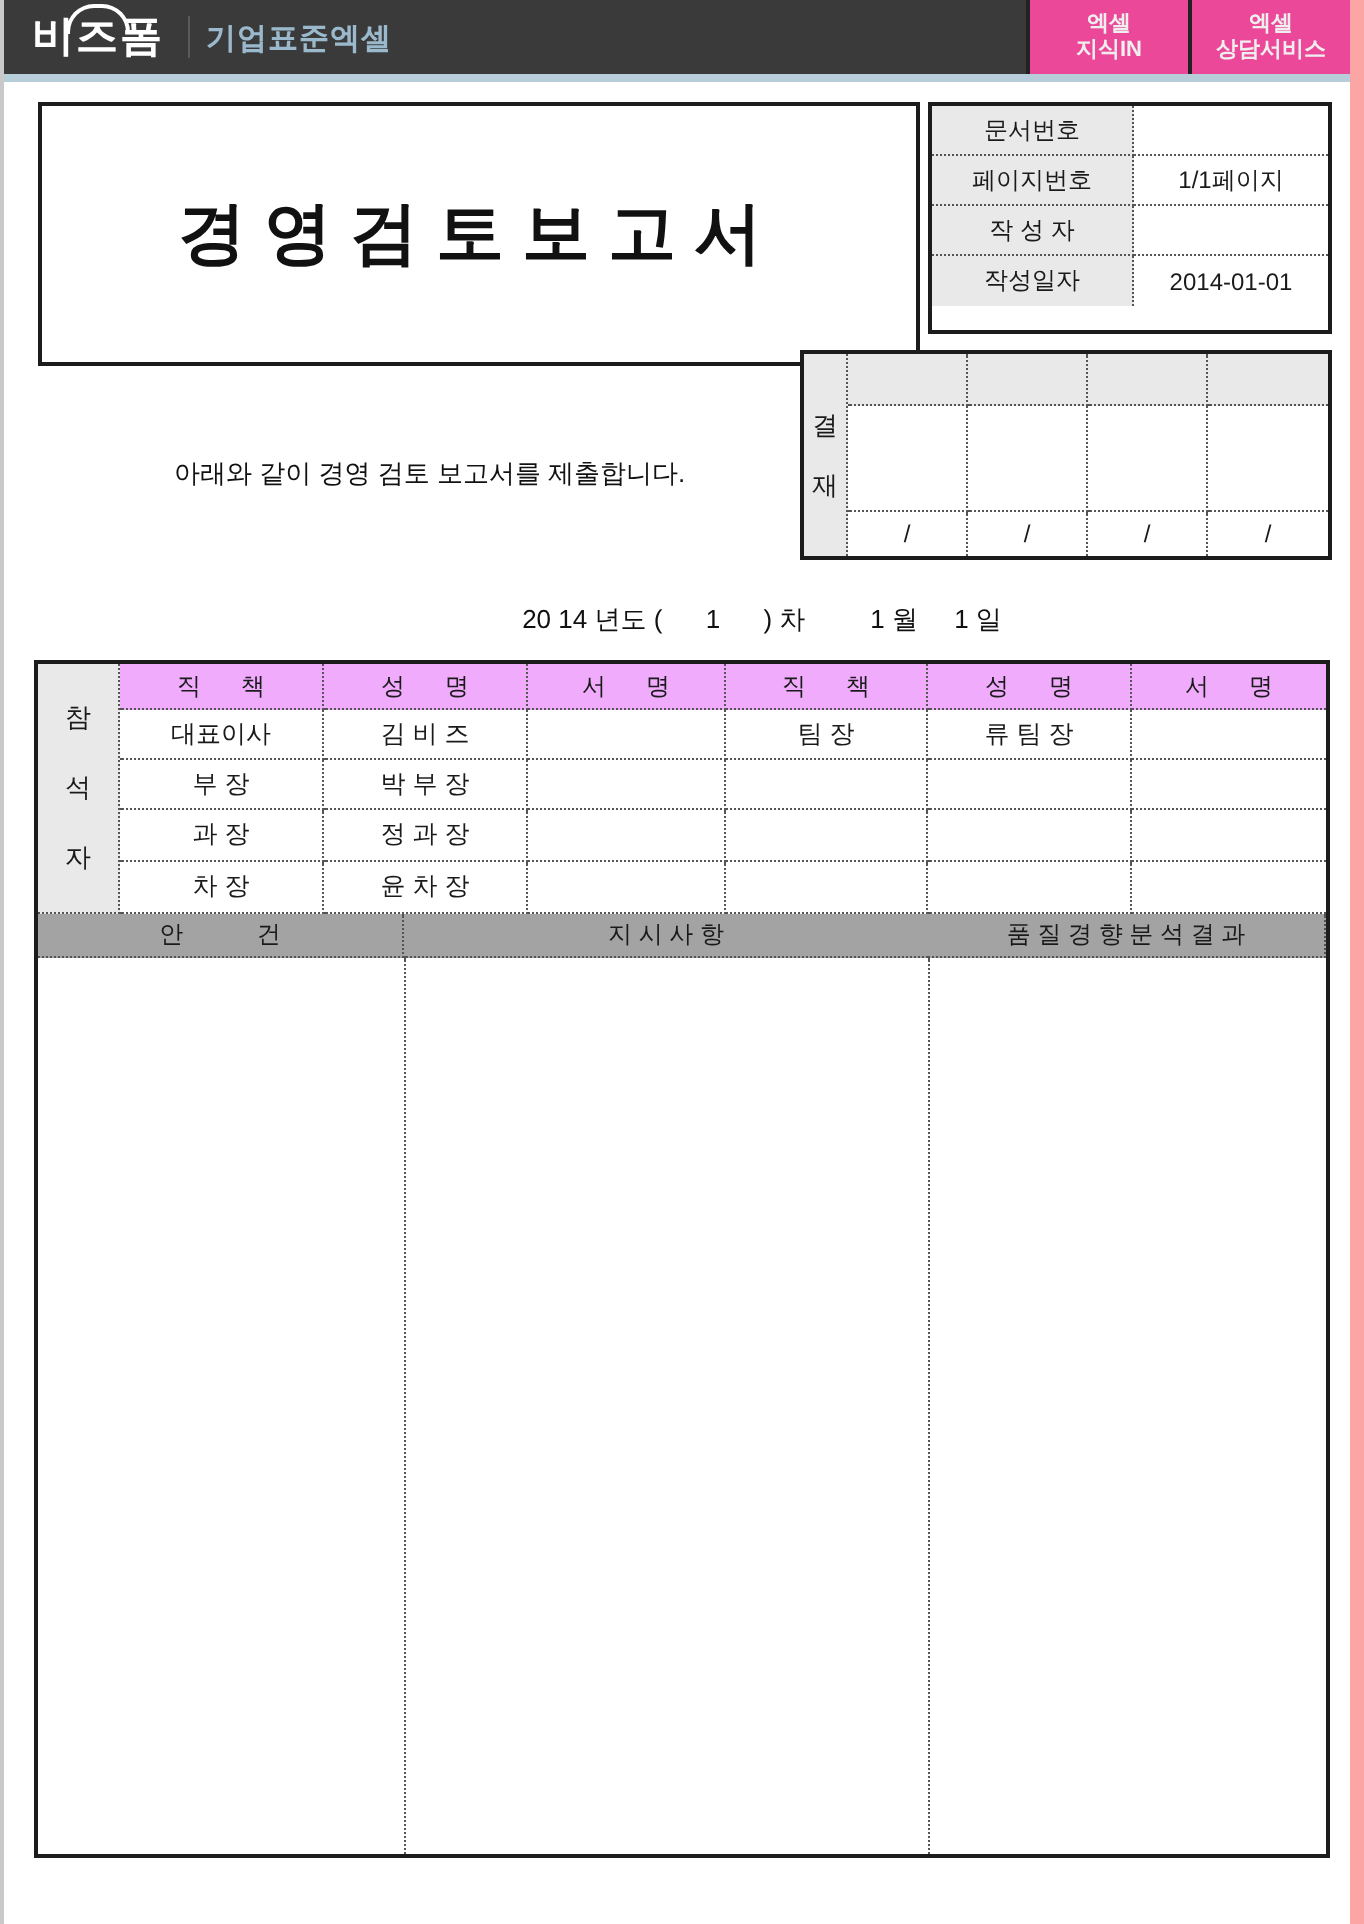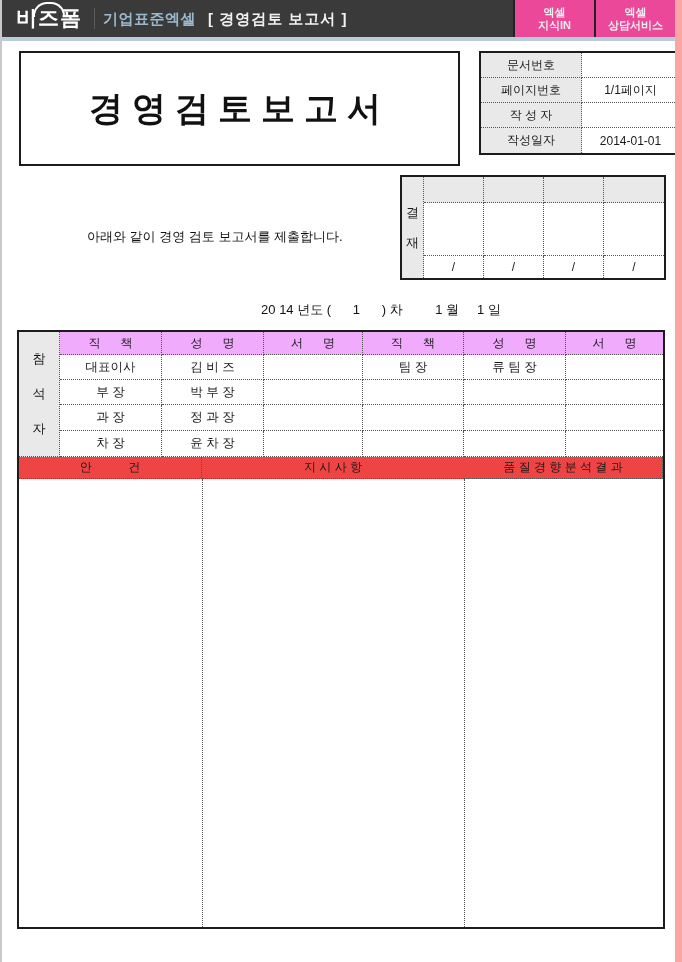--- a/index.html
+++ b/index.html
@@ -18,25 +18,25 @@
     border:2px solid #ffffff;border-bottom:none;border-radius:14px 14px 0 0;}
   .tb-sep{position:absolute;left:92px;top:8px;width:1px;height:21px;background:#5a5a5a;}
   .product{position:absolute;left:101px;top:10px;font-size:15px;font-weight:bold;color:#9bb9cc;letter-spacing:0.5px;}
   .tb-title{position:absolute;left:206px;top:10px;font-size:15px;font-weight:bold;color:#f2f2f2;letter-spacing:1px;white-space:pre;}
   .tb-buttons{position:absolute;right:0;top:0;height:37px;display:flex;}
   .tb-btn{width:79px;height:37px;background:#ec4899;border-left:2px solid #222222;
     display:flex;flex-direction:column;align-items:center;justify-content:center;
     color:#eeeeee;font-size:11px;font-weight:bold;line-height:13px;cursor:pointer;}
   
   .cellgray{background:#e9e9e9;}
-  .title-box{position:absolute;left:17px;top:51px;width:441px;height:115px;border:2px solid #1c1c1c;
+  .title-box{position:absolute;left:17px;top:51px;width:441px;height:132px;border:2px solid #1c1c1c;
     box-sizing:border-box;display:flex;align-items:center;justify-content:center;}
   .big-title{font-size:34px;font-weight:bold;letter-spacing:9px;color:#111;white-space:pre;}
-  .info-table{position:absolute;left:462px;top:51px;width:202px;height:104px;border:2px solid #1c1c1c;
-    box-sizing:border-box;display:grid;grid-template-columns:101px 97px;grid-template-rows:25px 25px 25px 25px;margin-left:15px;}
+  .info-table{position:absolute;left:462px;top:51px;width:202px;height:116px;border:2px solid #1c1c1c;
+    box-sizing:border-box;display:grid;grid-template-columns:101px 97px;grid-template-rows:25px 25px 25px 25px;}
   .info-table .c{display:flex;align-items:center;justify-content:center;font-size:12px;white-space:pre;
     border-right:1px dotted #555;border-bottom:1px dotted #555;}
   .info-table .c.lc{border-right:none;}
   .info-table .c.lr{border-bottom:none;}
   
   .approval{position:absolute;left:398px;top:175px;width:266px;height:105px;border:2px solid #1c1c1c;
     box-sizing:border-box;display:grid;grid-template-columns:22px 60px 60px 60px 60px;
     grid-template-rows:26px 53px 22px;}
   .approval .c{border-right:1px dotted #555;border-bottom:1px dotted #555;
     display:flex;align-items:center;justify-content:center;font-size:12px;white-space:pre;}
@@ -53,41 +53,40 @@
     grid-template-rows:23px 25px 25px 26px 26px;}
   .att-grid .c{border-right:1px dotted #555;border-bottom:1px dotted #555;
     display:flex;align-items:center;justify-content:center;font-size:12.5px;white-space:pre;}
   .att-grid .c.lc{border-right:none;}
   .att-grid .hdr{background:#f0abfc;font-size:12px;}
   .side-label{grid-row:1 / span 5;background:#e9e9e9;border-right:1px dotted #555;border-bottom:1px dotted #555;
     display:flex;flex-direction:column;align-items:center;justify-content:space-around;
     padding:10px 0;font-size:13px;box-sizing:border-box;}
   .sec-row{position:absolute;left:0;top:125px;width:644px;height:22px;display:grid;
     grid-template-columns:183px 262px 199px;}
-  .sec-row .c{background:#ef4444;border-right:1px dotted #555;border-bottom:1px dotted #555;
+  .sec-row .c{background:#a3a3a3;border-right:1px dotted #555;border-bottom:1px dotted #555;
     display:flex;align-items:center;justify-content:center;font-size:12px;white-space:pre;}
   .sec-row .c.lc{border-right:none;}
   .body-area{position:absolute;left:0;top:147px;width:644px;height:448px;background:#ffffff;}
   .vdiv{position:absolute;top:0;width:0;height:448px;border-right:1px dotted #555;}
   .vdiv.d1{left:183px;}
   .vdiv.d2{left:445px;}
 </style>
 </head>
 <body>
 
 <div id="app">
 
   <div class="topbar">
     <div class="logo">
       <span class="logo-arc"></span>
       <span>비즈폼</span>
     </div>
     <div class="tb-sep"></div>
     <div class="product">기업표준엑셀</div>
-    <div class="tb-title">[ 경영검토 보고서 ]</div>
     <div class="tb-buttons">
       <div class="tb-btn">
         <span>엑셀</span>
         <span>지식IN</span>
       </div>
       <div class="tb-btn">
         <span>엑셀</span>
         <span>상담서비스</span>
       </div>
     </div>

